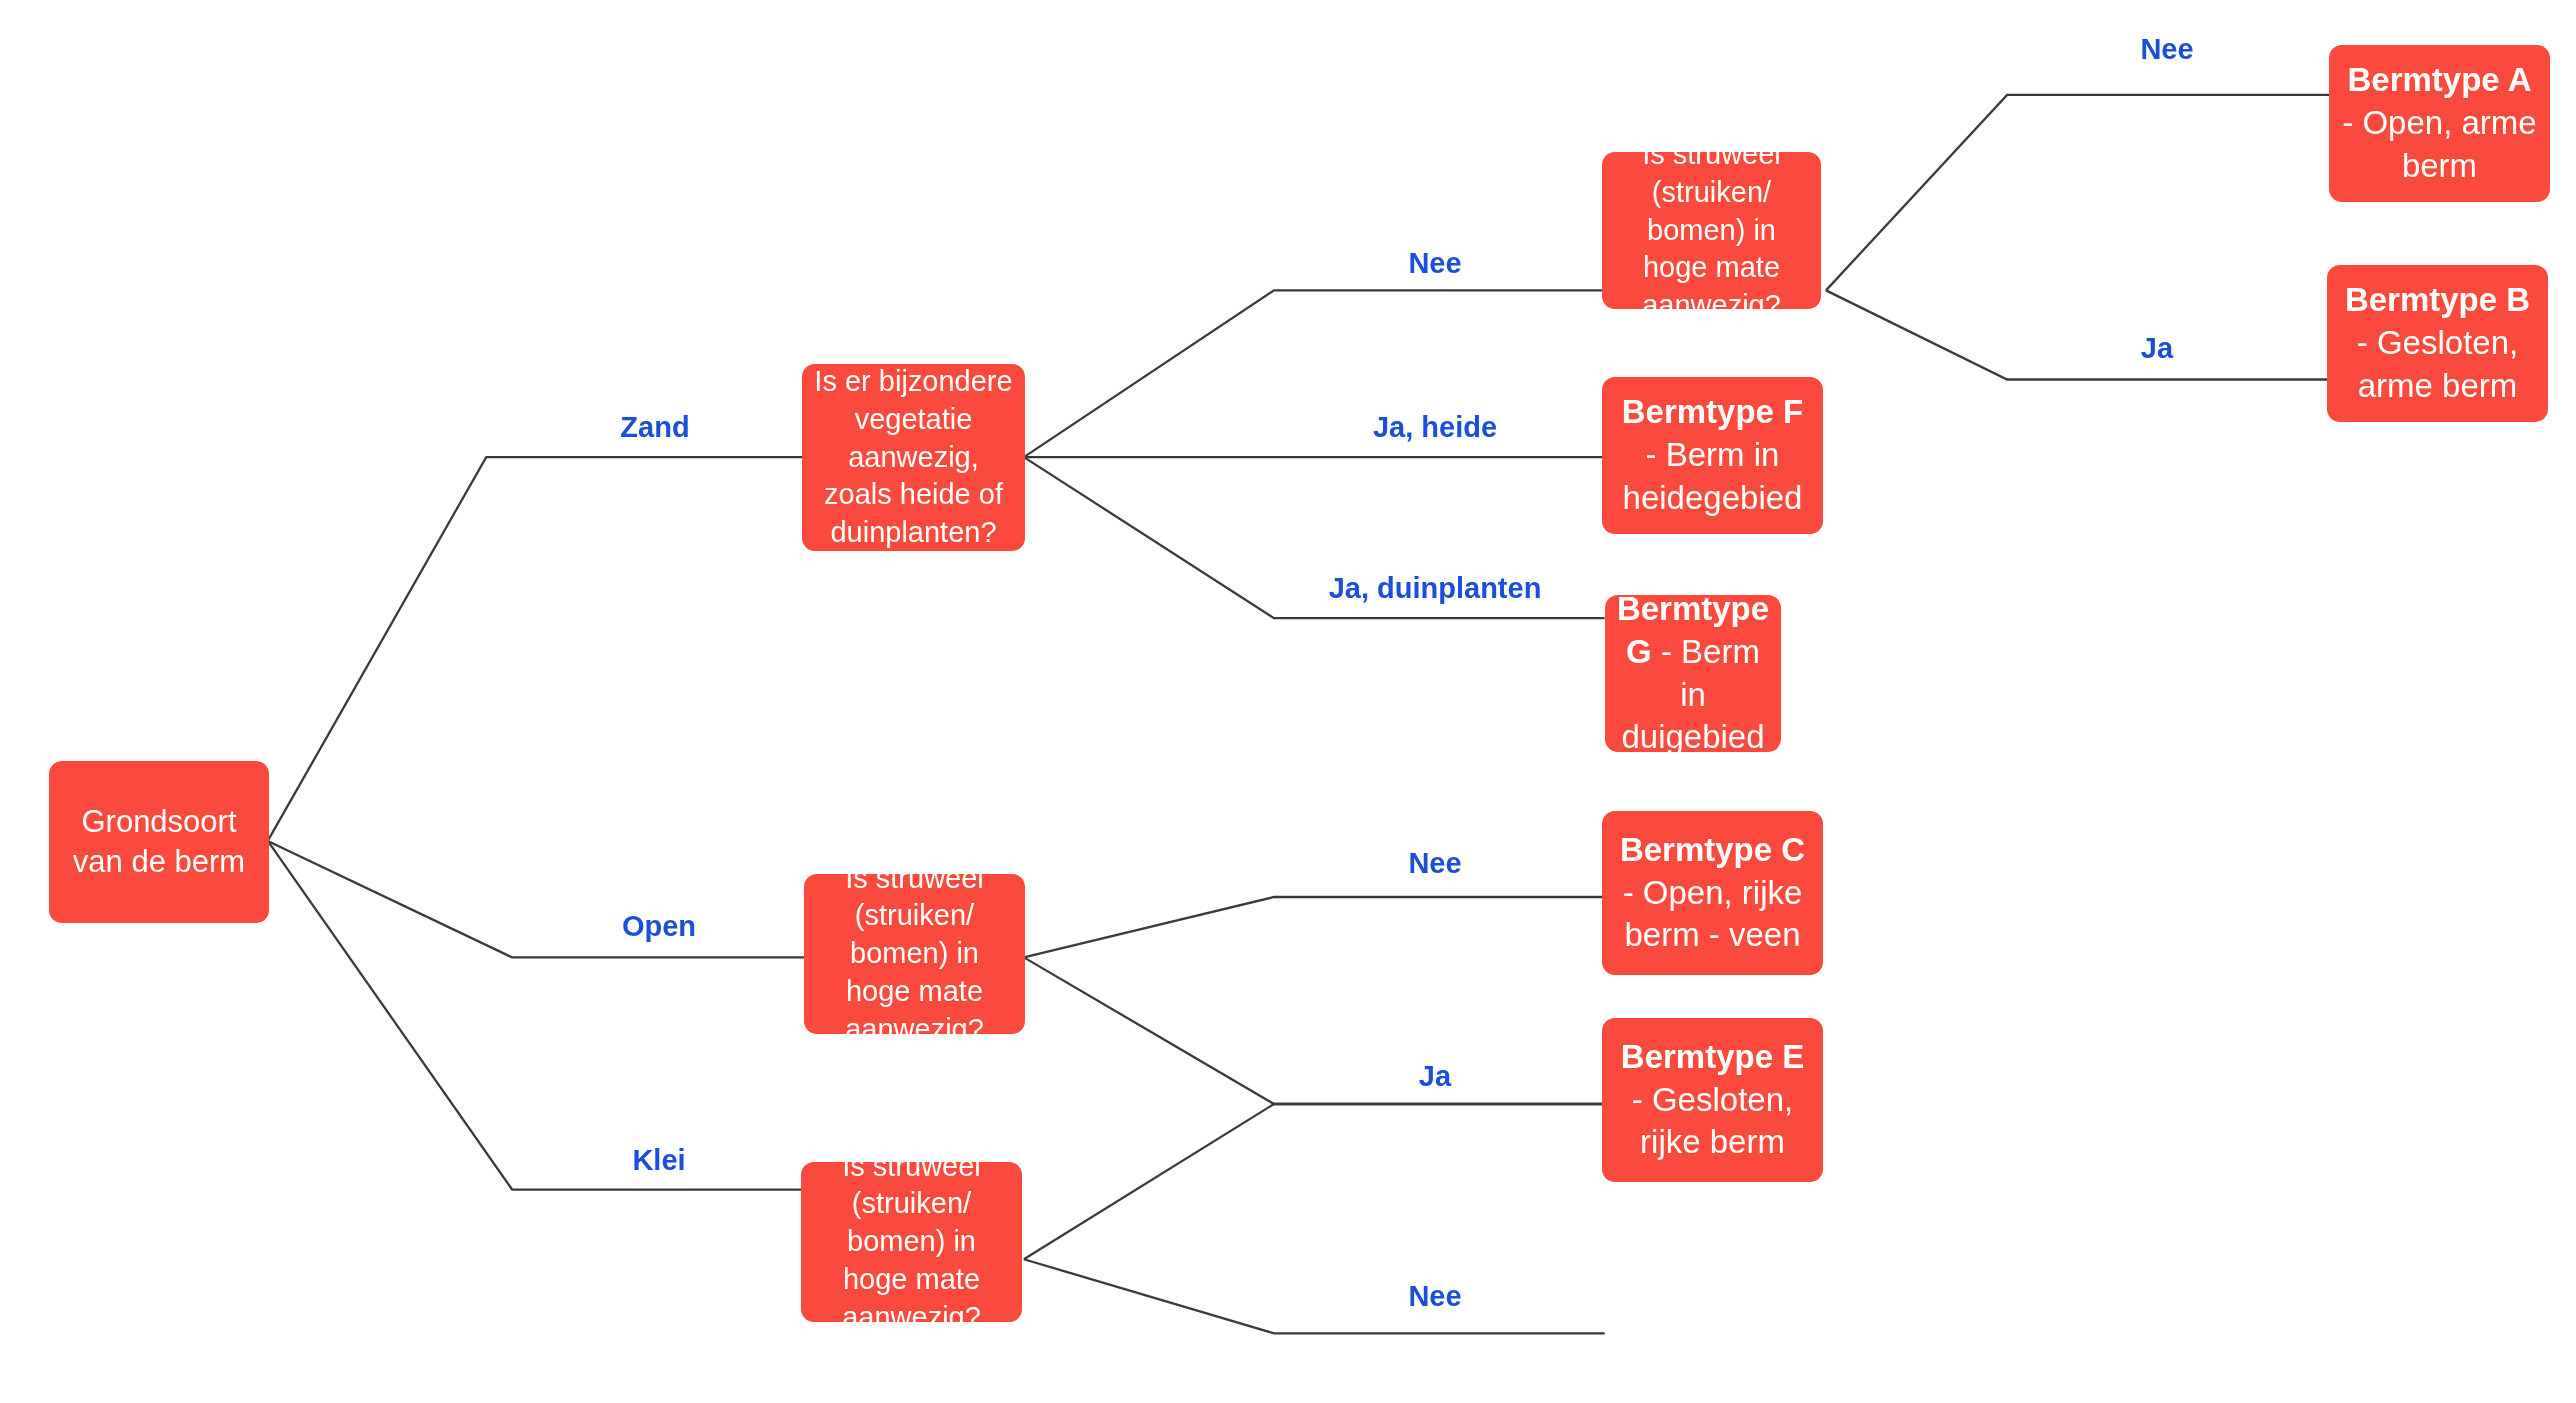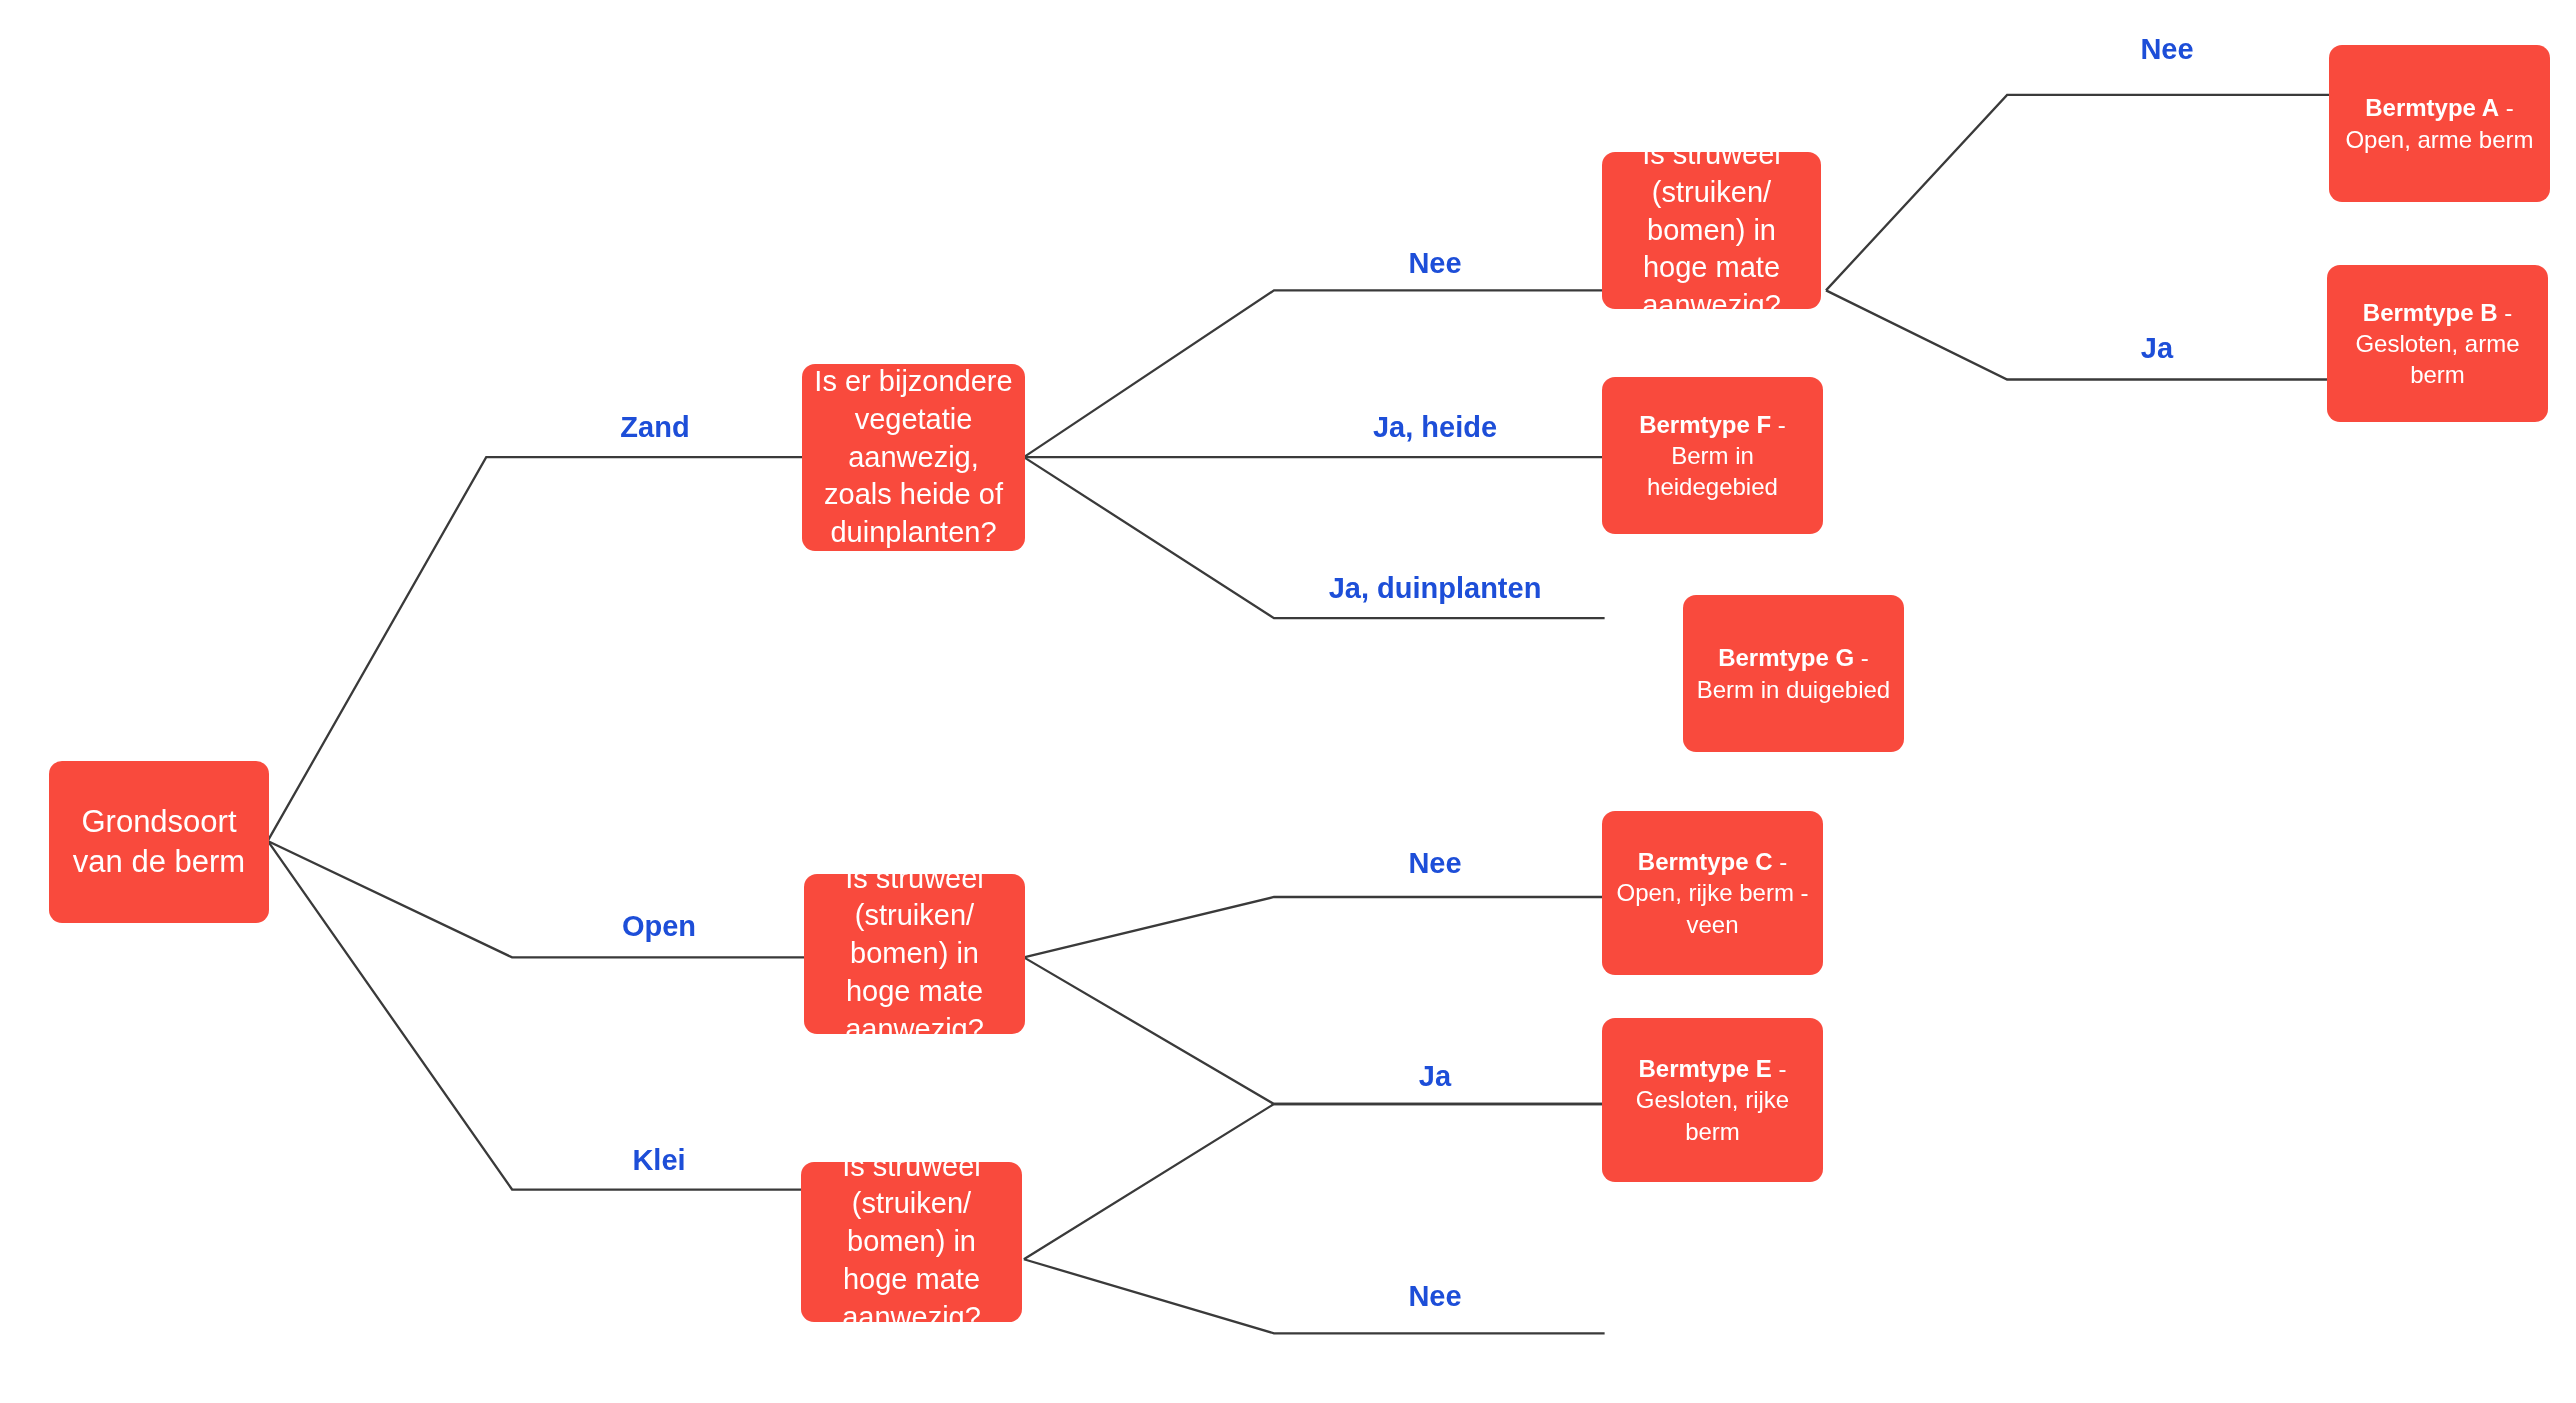--- a/index.html
+++ b/index.html
@@ -30,21 +30,21 @@
     display: flex;
     align-items: center;
     justify-content: center;
     text-align: center;
     line-height: 1.30;
     padding: 4.3px 10px;
   }
   .node-text { display: block; width: 100%; }
   .node.q { font-size: 29px; font-weight: 400; }
   .node.root { font-size: 31px; font-weight: 400; }
-  .node.term { font-size: 24px; font-weight: 400; }
+  .node.term { font-size: 33px; font-weight: 400; }
   .node.term b { font-weight: bold; }
   .edge-label {
     position: absolute;
     color: #1d4ed8;
     font-weight: bold;
     font-size: 29px;
     white-space: nowrap;
     transform: translate(-50%, -50%);
     text-align: center;
   }
@@ -114,21 +114,21 @@
       <b>Bermtype B</b><span> - </span><span>Gesloten, arme berm</span>
     </span>
   </div>
 
   <div class="node term" style="left:1602px; top:377px; width:221px; height:157px;">
     <span class="node-text">
       <b>Bermtype F</b><span> - </span><span>Berm in heidegebied</span>
     </span>
   </div>
 
-  <div class="node term" style="left:1683px; top:595px; width:221px; height:157px;">
+  <div class="node term" style="left:1605px; top:595px; width:176px; height:157px;">
     <span class="node-text">
       <b>Bermtype G</b><span> - </span><span>Berm in duigebied</span>
     </span>
   </div>
 
   <div class="node term" style="left:1602px; top:811px; width:221px; height:164px;">
     <span class="node-text">
       <b>Bermtype C</b><span> - </span><span>Open, rijke berm - veen</span>
     </span>
   </div>

